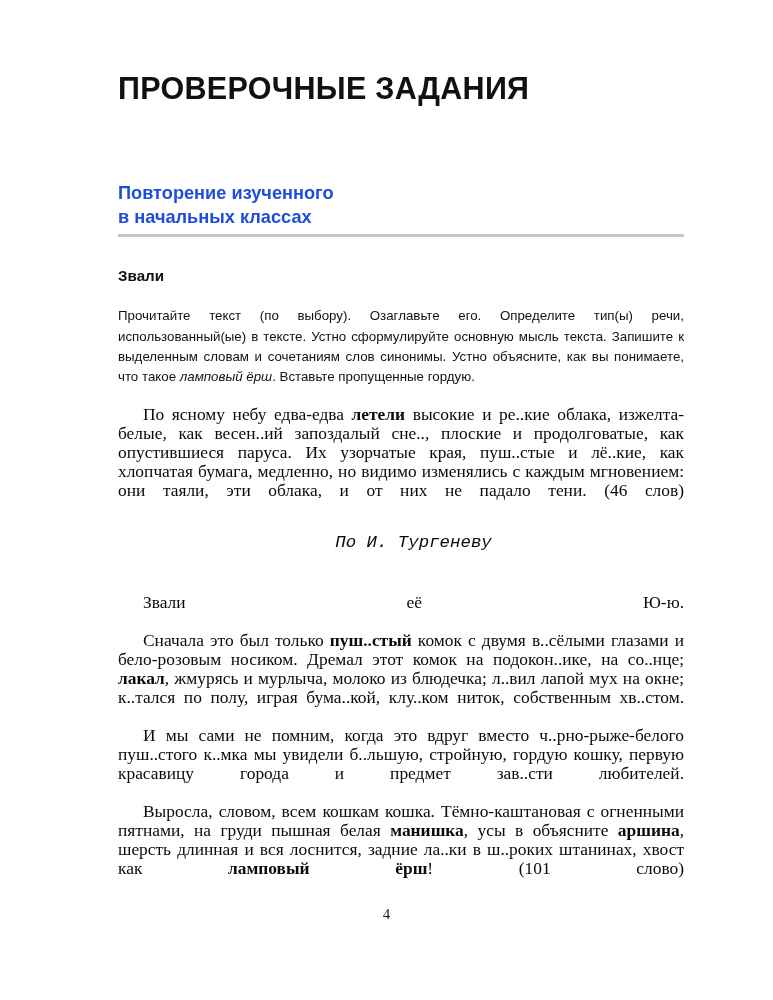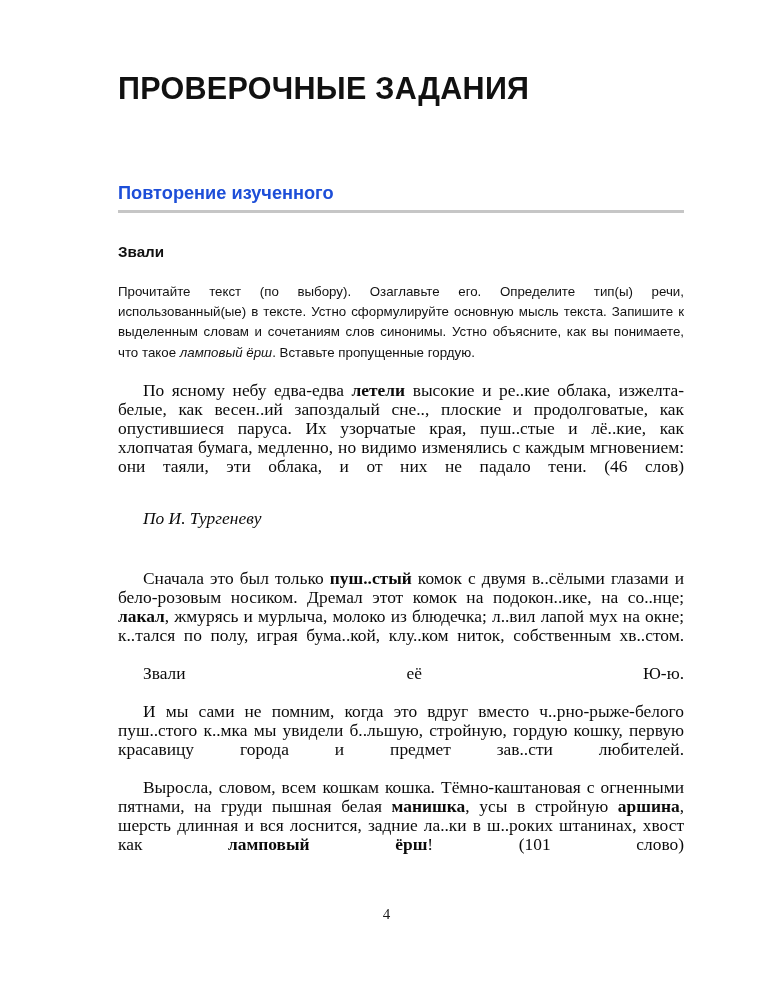--- a/index.html
+++ b/index.html
@@ -116,24 +116,24 @@
   }
 
   
   .passage p::after {
     content: "";
     display: inline-block;
     width: 100%;
   }
 
   .attribution {
-    font-family: Liberation Serif, serif;
+    font-family: Liberation Mono, monospace;
     font-style: italic;
     font-size: 17.4px;
-    text-align: left;
+    text-align: center;
     margin: 0;
     padding-top: 14px;
     color: #0a0a0a;
   }
 
   .passage-gap {
     height: 22px;
   }
 
   
@@ -151,39 +151,40 @@
 </head>
 <body>
 
 <div class="page">
   <div class="content">
 
     <h1 class="page-title">ПРОВЕРОЧНЫЕ ЗАДАНИЯ</h1>
 
     <h2 class="section-heading">
       <span>Повторение изученного</span>
+      <span class="line2">в начальных классах</span>
     </h2>
     <div class="heading-rule"></div>
 
     <h3 class="sub-heading">Звали</h3>
 
     <p class="instructions">
       <span>Прочитайте текст (по выбору). Озаглавьте его. Определите тип(ы) речи, использованный(ые) в тексте. Устно сформулируйте основную мысль текста. Запишите к выделенным словам и сочетаниям слов синонимы. Устно объясните, как вы понимаете, что такое </span><em>ламповый ёрш</em><span>. Вставьте пропущенные гордую.</span>
     </p>
 
     <div id="passages-container">
         <div class="passage first">
           <p><span>По ясному небу едва-едва </span><b>летели</b><span> высокие и ре..кие облака, изжелта-белые, как весен..ий запоздалый сне.., плоские и продолговатые, как опустившиеся паруса. Их узорчатые края, пуш..стые и лё..кие, как хлопчатая бумага, медленно, но видимо изменялись с каждым мгновением: они таяли, эти облака, и от них не падало тени. (46 слов)</span></p>
           <p class="attribution">По И. Тургеневу</p>
         </div>
         <div class="passage-gap"></div>
         <div class="passage">
+          <p><span>Звали её Ю-ю.</span></p>
           <p><span>Сначала это был только </span><b>пуш..стый</b><span> комок с двумя в..сёлыми глазами и бело-розовым носиком. Дремал этот комок на подокон..ике, на со..нце; </span><b>лакал</b><span>, жмурясь и мурлыча, молоко из блюдечка; л..вил лапой мух на окне; к..тался по полу, играя бума..кой, клу..ком ниток, собственным хв..стом.</span></p>
-          <p><span>Звали её Ю-ю.</span></p>
           <p><span>И мы сами не помним, когда это вдруг вместо ч..рно-рыже-белого пуш..стого к..мка мы увидели б..льшую, стройную, гордую кошку, первую красавицу города и предмет зав..сти любителей.</span></p>
-          <p><span>Выросла, словом, всем кошкам кошка. Тёмно-каштановая с огненными пятнами, на груди пышная белая </span><b>манишка</b><span>, усы в стройную </span><b>аршина</b><span>, шерсть длинная и вся лоснится, задние ла..ки в ш..роких штанинах, хвост как </span><b>ламповый ёрш</b><span>! (101 слово)</span></p>
+          <p><span>Выросла, словом, всем кошкам кошка. Тёмно-каштановая с огненными пятнами, на груди пышная белая </span><b>манишка</b><span>, усы в объясните </span><b>аршина</b><span>, шерсть длинная и вся лоснится, задние ла..ки в ш..роких штанинах, хвост как </span><b>ламповый ёрш</b><span>! (101 слово)</span></p>
         </div>
       </div>
 
   </div>
 
   <div class="page-number">4</div>
 </div>
 
 </body></html>

